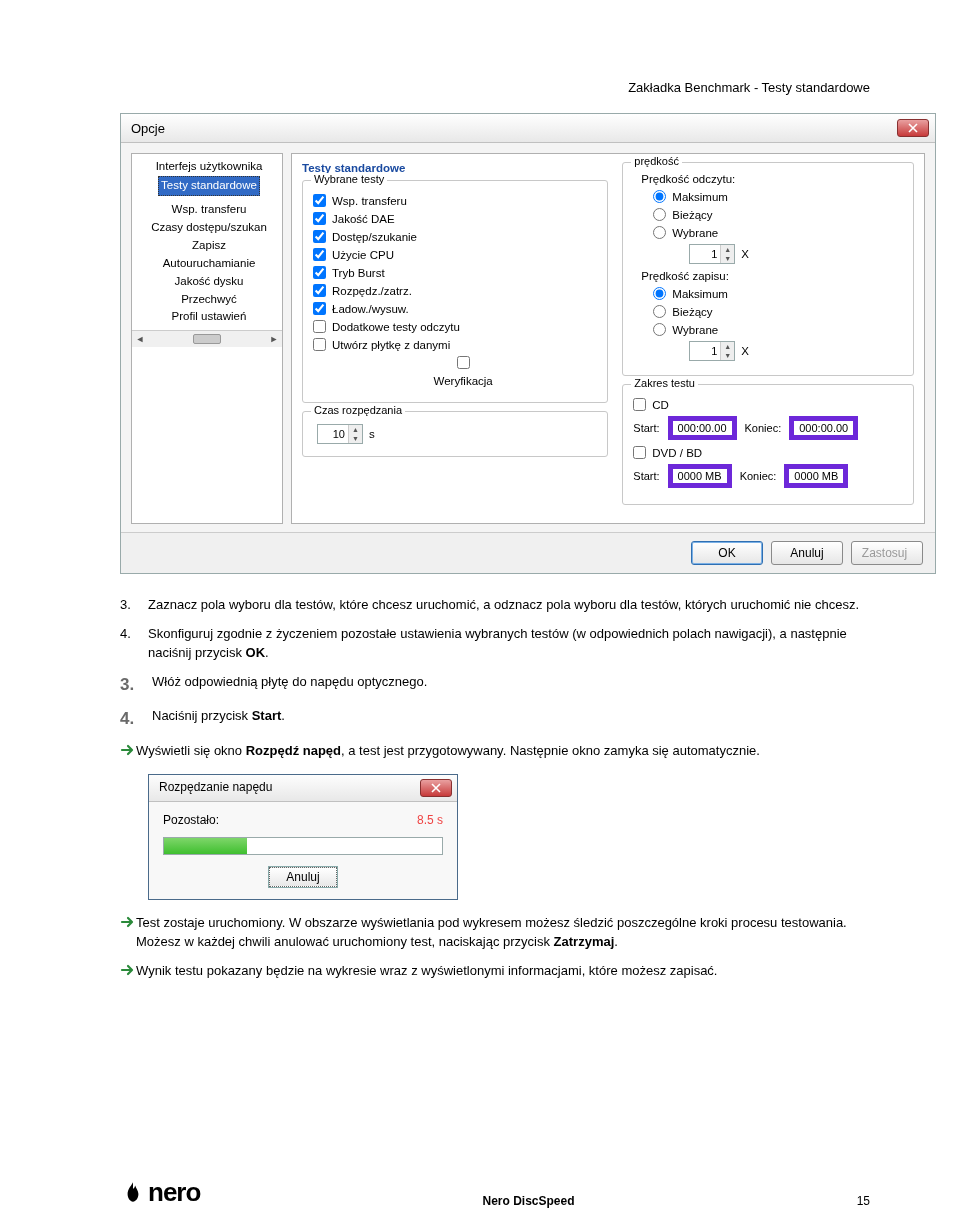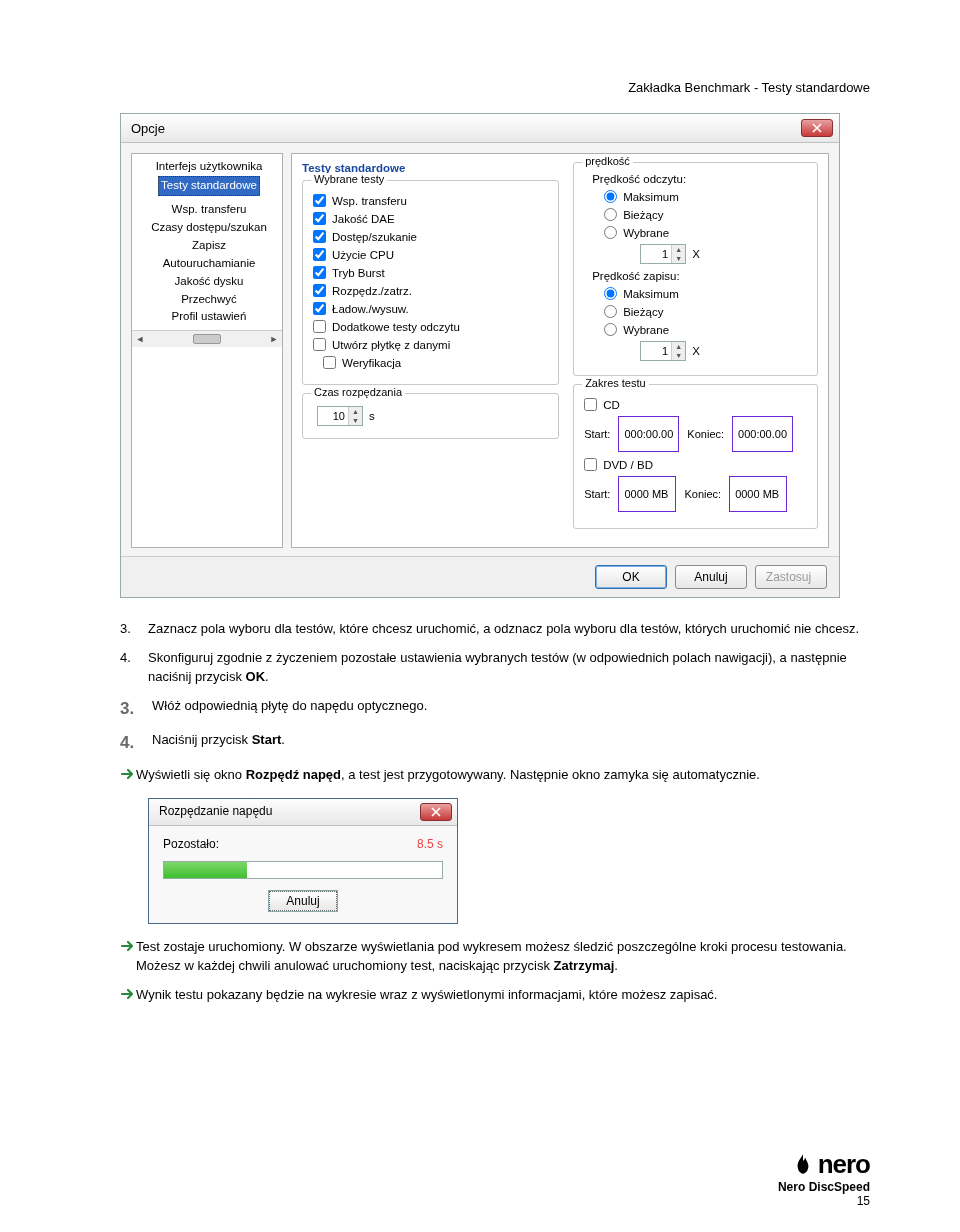--- a/index.html
+++ b/index.html
@@ -17,21 +17,21 @@
   }
   .header-right {
     text-align: right;
     font-size: 13px;
     margin-bottom: 18px;
   }
   
   .dialog {
     border: 1px solid #9aa;
     background: #f0f0f0;
-    width: 720px;
+    width: 816px;
     margin-bottom: 22px;
   }
   .titlebar {
     background: linear-gradient(#fff, #e8e8e8);
     border-bottom: 1px solid #c0c0c0;
     padding: 5px 6px 5px 10px;
     display: flex;
     justify-content: space-between;
     align-items: center;
     font-size: 13px;
@@ -109,21 +109,21 @@
     background: #fff;
     padding: 0 3px;
     font-size: 11px;
   }
   .cb-row, .rb-row {
     display: flex;
     align-items: center;
     gap: 6px;
     margin: 5px 0;
   }
-  .cb-row.indent { margin-left: 10px; }
+  .cb-row.indent { margin-left: 16px; flex-direction: column; }
   .cb-row input[type=checkbox], .rb-row input[type=radio] { width:13px; height:13px; }
   .spin-row {
     display: flex; align-items:center; gap:6px; margin: 4px 0 2px 18px;
   }
   .spin {
     display: inline-flex;
     border: 1px solid #9aa;
     background: #fff;
     width: 46px; height: 20px;
   }
@@ -131,21 +131,21 @@
     border: none; width: 30px; text-align: right; padding-right: 3px;
     font-size: 11px; outline: none;
   }
   .spin .btns { width: 15px; display:flex; flex-direction:column; border-left:1px solid #ccc;}
   .spin .btns div { flex:1; font-size:7px; text-align:center; line-height:9px; color:#555; background:#eee;}
   .range-row {
     display: flex; align-items:center; gap: 8px; font-size: 11px;
     margin: 2px 0 6px 0;
   }
   .range-row .val {
-    border: 1px solid #6d28d9; background:#fff; padding: 11px 5px; min-width: 58px;
+    border: 5px solid #6d28d9; background:#fff; padding: 1px 5px; min-width: 58px;
     font-size: 11px;
   }
   .dialog-footer {
     background: #f0f0f0;
     border-top: 1px solid #ccc;
     padding: 8px 12px;
     display: flex;
     justify-content: flex-end;
     gap: 8px;
   }
@@ -197,21 +197,20 @@
     padding: 2px 16px; font-size:12px; outline: 1px solid #8aa;
   }
   .footer {
     position: absolute;
     bottom: 24px;
     left: 120px; right: 90px;
     display: flex;
     justify-content: space-between;
     align-items: flex-end;
     font-size: 12px;
-    flex-direction: column;
   }
   .footer .center { font-weight: bold; font-size: 12px; }
   .nero-logo {
     display:flex; align-items:center; gap:2px;
     font-weight:800; font-size:26px; letter-spacing:-1px;
     font-family: Arial, sans-serif;
   }
   .nero-logo .flame {
     width:26px; height:26px;
   }

